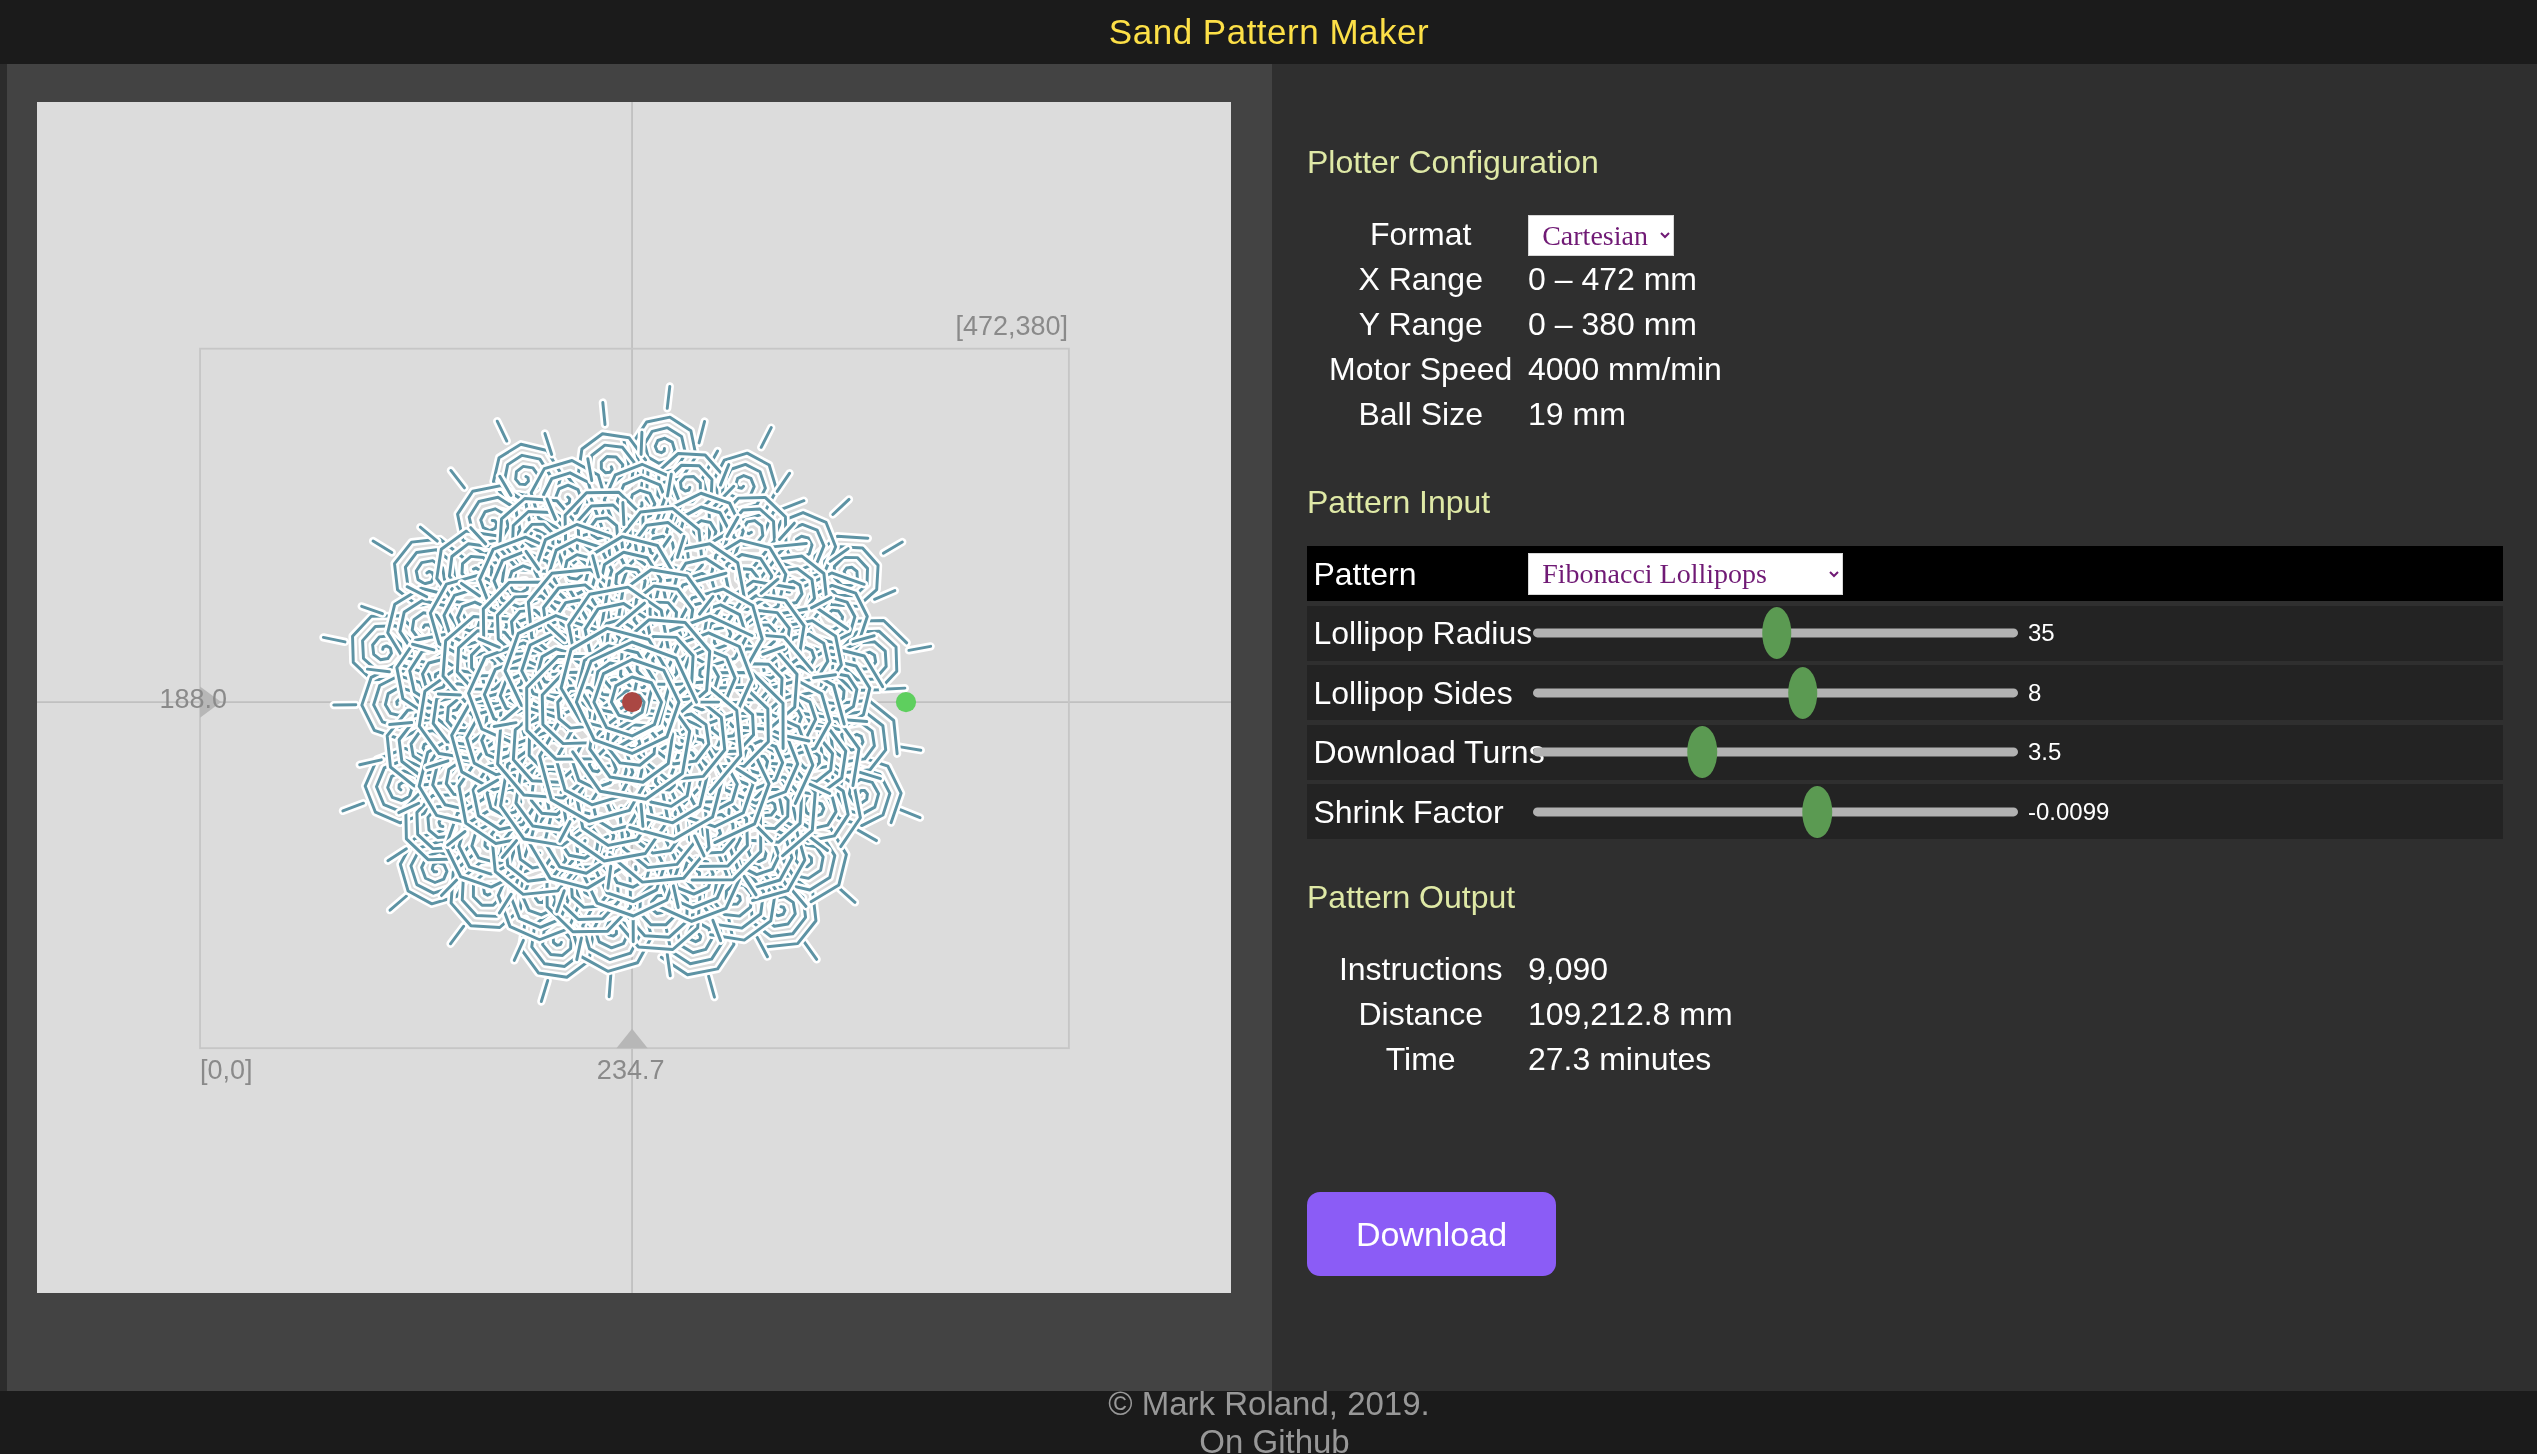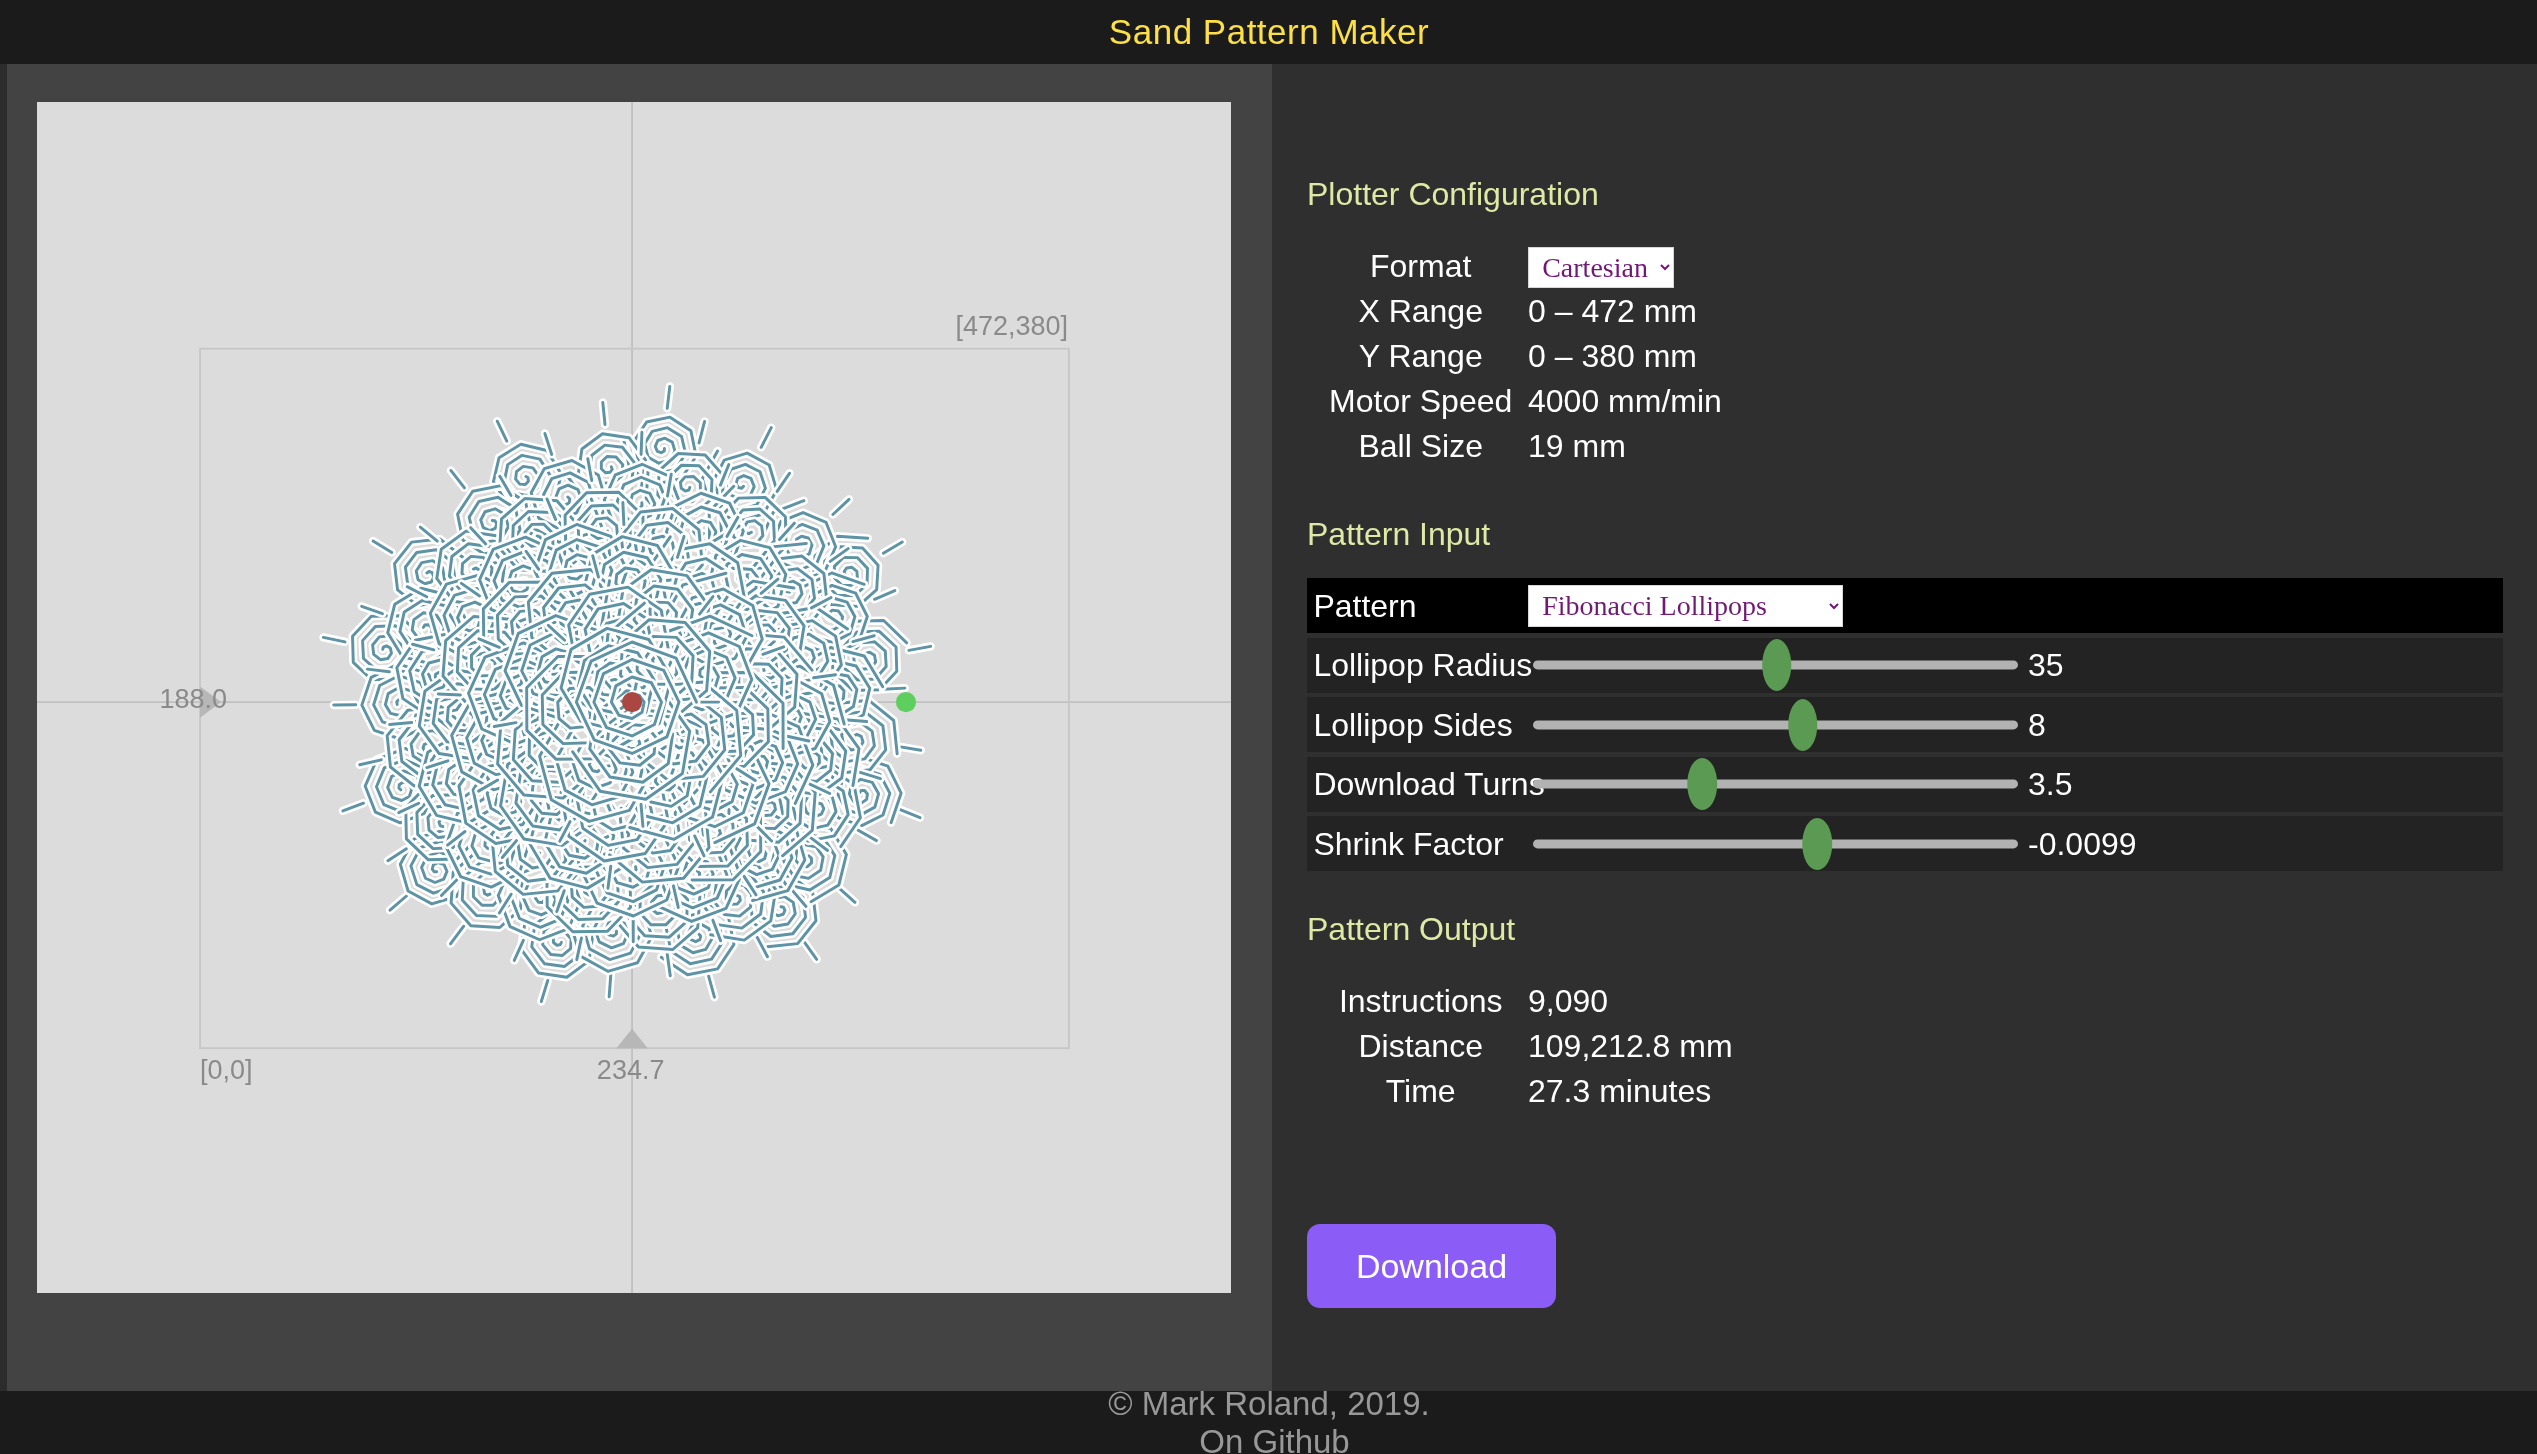--- a/index.html
+++ b/index.html
@@ -40,21 +40,21 @@
   }
   .preview svg{position:absolute;left:0;top:0;}
   .pv-label{
     position:absolute;color:#8a8a8a;font-size:27px;line-height:28px;white-space:nowrap;
   }
   
   .section-h{
     color:#dfe9a6;font-size:32px;font-weight:500;
     margin:0 0 0 35px;line-height:33px;
   }
-  .h-config{margin-top:114px;}
+  .h-config{margin-top:82px;}
   .h-input{margin-top:49px;}
   .h-output{margin-top:42px;}
   .kv-table{margin:33px 0 0 35px;}
   .kv-row{display:grid;grid-template-columns:221px auto;line-height:45px;color:#ffffff;font-size:32px;}
   .kv-row .k{padding-left:6.4px;text-align:center;}
   .kv-row .v{white-space:nowrap;}
   select{
     font-family:Liberation Serif, serif;
     font-size:28px;color:#701a75;background:#ffffff;
     border:1.8px solid #d7d7d7;border-radius:0;height:41px;padding:0 9.2px;
@@ -84,21 +84,21 @@
   .track{
     position:absolute;left:0;right:0;top:50%;transform:translateY(-50%);
     height:9.2px;background:#b2b2b2;border-radius:4.6px;
   }
   .thumb{
     position:absolute;top:50%;width:29.5px;height:52px;border-radius:50%;
     background:#5b9a52;transform:translate(-50%,-50%);cursor:pointer;
   }
   .svalue{
     position:absolute;left:721px;top:50%;transform:translateY(-50%);
-    color:#fff;font-size:32px;white-space:nowrap;
+    color:#fff;font-size:24px;white-space:nowrap;
   }
   .download-btn{
     display:block;margin:110px 0 0 35px;width:249px;height:84px;
     background:#8b5cf6;border:none;border-radius:13px;
     color:#ffffff;font-size:34px;font-family:inherit;cursor:pointer;
   }
   .download-note{
     margin:31px 0 0 35px;color:#ffffff;font-size:22px;letter-spacing:0.2px;
   }
 </style>

